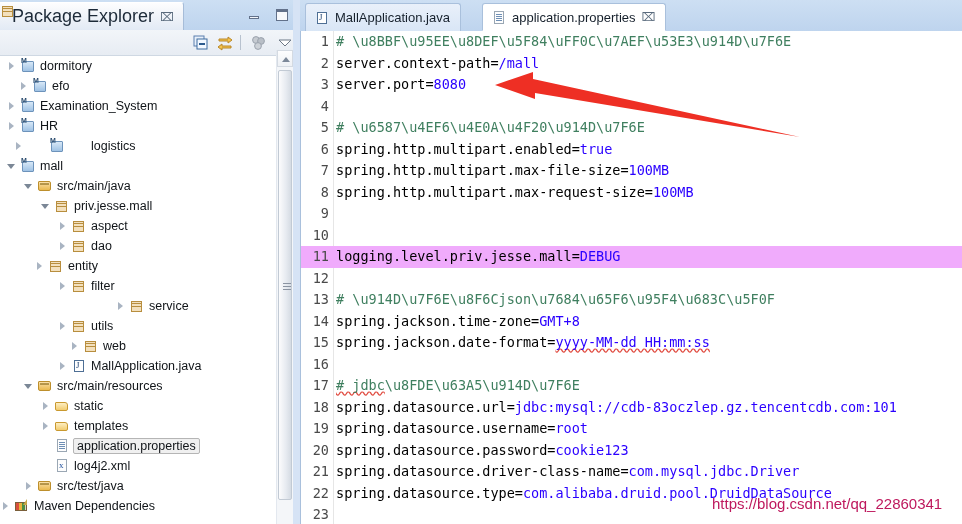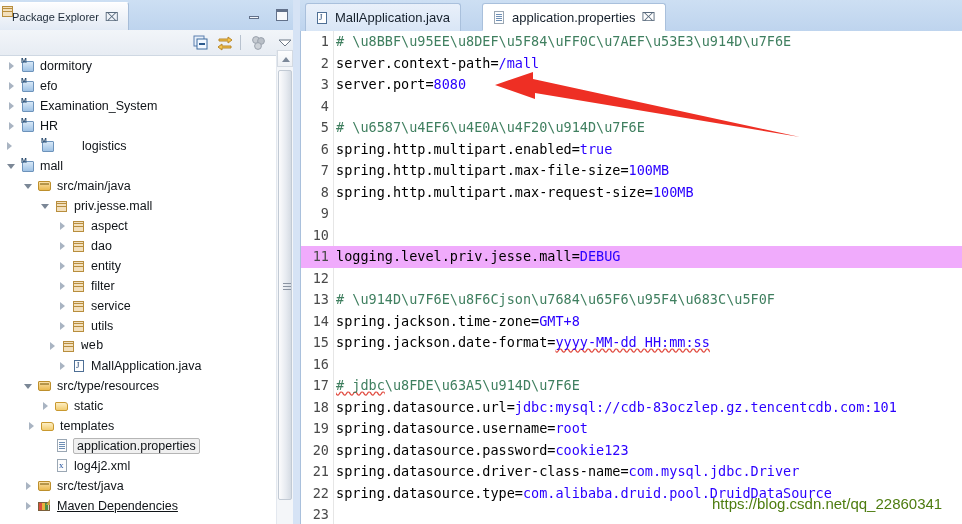--- a/index.html
+++ b/index.html
@@ -38,21 +38,21 @@
     background: linear-gradient(to bottom, #fdfdfe 0%, #eef2f8 55%, #e2eaf5 100%);
     border-top: 1px solid #ffffff;
     border-right: 1px solid #a6bcd8;
     border-top-right-radius: 3px;
     display: flex;
     align-items: center;
     gap: 6px;
     box-sizing: border-box;
   }
   #explorer-tab .tab-title {
-    font-size: 11px;
+    font-size: 18px;
     color: #1d2a38;
     white-space: nowrap;
   }
   .close-x {
     font-size: 12px;
     color: #5a6b7d;
     line-height: 1;
     cursor: pointer;
     user-select: none;
     font-family: "DejaVu Sans", sans-serif;
@@ -430,21 +430,21 @@
     position: absolute;
     left: 0; top: 0;
     width: 962px; height: 524px;
     pointer-events: none;
   }
 
   #watermark {
     position: absolute;
     left: 712px; top: 495px;
     font-size: 15px;
-    color: #4d7c0f;
+    color: #be185d;
     font-family: "Liberation Sans", sans-serif;
     white-space: nowrap;
     user-select: none;
   }
 </style>
 </head>
 <body>
 
 <div id="app">
 
@@ -496,36 +496,36 @@
         </svg>
       </span>
     </div>
 
     <div id="tree-wrap">
         <div class="tree-row" style="padding-left: 6px;">
           <span class="twisty tw-closed"></span>
           <span class="ticon ic-project"></span>
           <span class="tlabel">dormitory</span>
         </div>
-        <div class="tree-row" style="padding-left: 6px;">
+        <div class="tree-row" style="padding-left: 18px;">
           <span class="twisty tw-closed"></span>
           <span class="ticon ic-project"></span>
           <span class="tlabel">efo</span>
         </div>
         <div class="tree-row" style="padding-left: 6px;">
           <span class="twisty tw-closed"></span>
           <span class="ticon ic-project"></span>
           <span class="tlabel">Examination_System</span>
         </div>
         <div class="tree-row" style="padding-left: 6px;">
           <span class="twisty tw-closed"></span>
           <span class="ticon ic-project"></span>
           <span class="tlabel">HR</span>
         </div>
-        <div class="tree-row" style="padding-left: 4px; gap: 22px;">
+        <div class="tree-row" style="padding-left: 13px; gap: 22px;">
           <span class="twisty tw-closed"></span>
           <span class="ticon ic-project"></span>
           <span class="tlabel">logistics</span>
         </div>
         <div class="tree-row" style="padding-left: 6px;">
           <span class="twisty tw-open"></span>
           <span class="ticon ic-project"></span>
           <span class="tlabel">mall</span>
         </div>
         <div class="tree-row" style="padding-left: 23px;">
@@ -541,81 +541,81 @@
         <div class="tree-row" style="padding-left: 57px;">
           <span class="twisty tw-closed"></span>
           <span class="ticon ic-package"></span>
           <span class="tlabel">aspect</span>
         </div>
         <div class="tree-row" style="padding-left: 57px;">
           <span class="twisty tw-closed"></span>
           <span class="ticon ic-package"></span>
           <span class="tlabel">dao</span>
         </div>
+        <div class="tree-row" style="padding-left: 34px;">
+          <span class="twisty tw-closed"></span>
+          <span class="ticon ic-package"></span>
+          <span class="tlabel">entity</span>
+        </div>
         <div class="tree-row" style="padding-left: 57px;">
           <span class="twisty tw-closed"></span>
           <span class="ticon ic-package"></span>
-          <span class="tlabel">entity</span>
+          <span class="tlabel">filter</span>
+        </div>
+        <div class="tree-row" style="padding-left: 76px; margin-left: 39px;">
+          <span class="twisty tw-closed"></span>
+          <span class="ticon ic-package"></span>
+          <span class="tlabel">service</span>
         </div>
         <div class="tree-row" style="padding-left: 57px;">
           <span class="twisty tw-closed"></span>
           <span class="ticon ic-package"></span>
-          <span class="tlabel">filter</span>
-        </div>
-        <div class="tree-row" style="padding-left: 57px;">
-          <span class="twisty tw-closed"></span>
-          <span class="ticon ic-package"></span>
-          <span class="tlabel">service</span>
-        </div>
-        <div class="tree-row" style="padding-left: 57px;">
-          <span class="twisty tw-closed"></span>
-          <span class="ticon ic-package"></span>
           <span class="tlabel">utils</span>
         </div>
-        <div class="tree-row" style="padding-left: 47px; font-family: Liberation Mono, monospace;">
+        <div class="tree-row" style="padding-left: 69px;">
           <span class="twisty tw-closed"></span>
           <span class="ticon ic-package"></span>
           <span class="tlabel">web</span>
         </div>
         <div class="tree-row" style="padding-left: 57px;">
           <span class="twisty tw-closed"></span>
           <span class="ticon ic-java"></span>
           <span class="tlabel">MallApplication.java</span>
         </div>
         <div class="tree-row" style="padding-left: 23px;">
           <span class="twisty tw-open"></span>
           <span class="ticon ic-srcfolder"></span>
-          <span class="tlabel">src/type/resources</span>
+          <span class="tlabel">src/main/resources</span>
         </div>
         <div class="tree-row" style="padding-left: 40px;">
           <span class="twisty tw-closed"></span>
           <span class="ticon ic-folder"></span>
           <span class="tlabel">static</span>
         </div>
-        <div class="tree-row" style="padding-left: 26px;">
+        <div class="tree-row" style="padding-left: 40px;">
           <span class="twisty tw-closed"></span>
           <span class="ticon ic-folder"></span>
           <span class="tlabel">templates</span>
         </div>
         <div class="tree-row selected" style="padding-left: 40px;">
           <span class="twisty "></span>
           <span class="ticon ic-file"></span>
           <span class="tlabel">application.properties</span>
         </div>
         <div class="tree-row" style="padding-left: 40px;">
           <span class="twisty "></span>
           <span class="ticon ic-xml"></span>
           <span class="tlabel">log4j2.xml</span>
         </div>
         <div class="tree-row" style="padding-left: 23px;">
           <span class="twisty tw-closed"></span>
           <span class="ticon ic-srcfolder"></span>
           <span class="tlabel">src/test/java</span>
         </div>
-        <div class="tree-row" style="padding-left: 23px; text-decoration: underline;">
+        <div class="tree-row" style="">
           <span class="twisty tw-closed"></span>
           <span class="ticon ic-maven"></span>
           <span class="tlabel">Maven Dependencies</span>
         </div>
       </div>
 
     <div id="tree-scroll">
       <div class="sb-up"></div>
       <div class="sb-thumb">
         <span class="sb-grip"></span>

